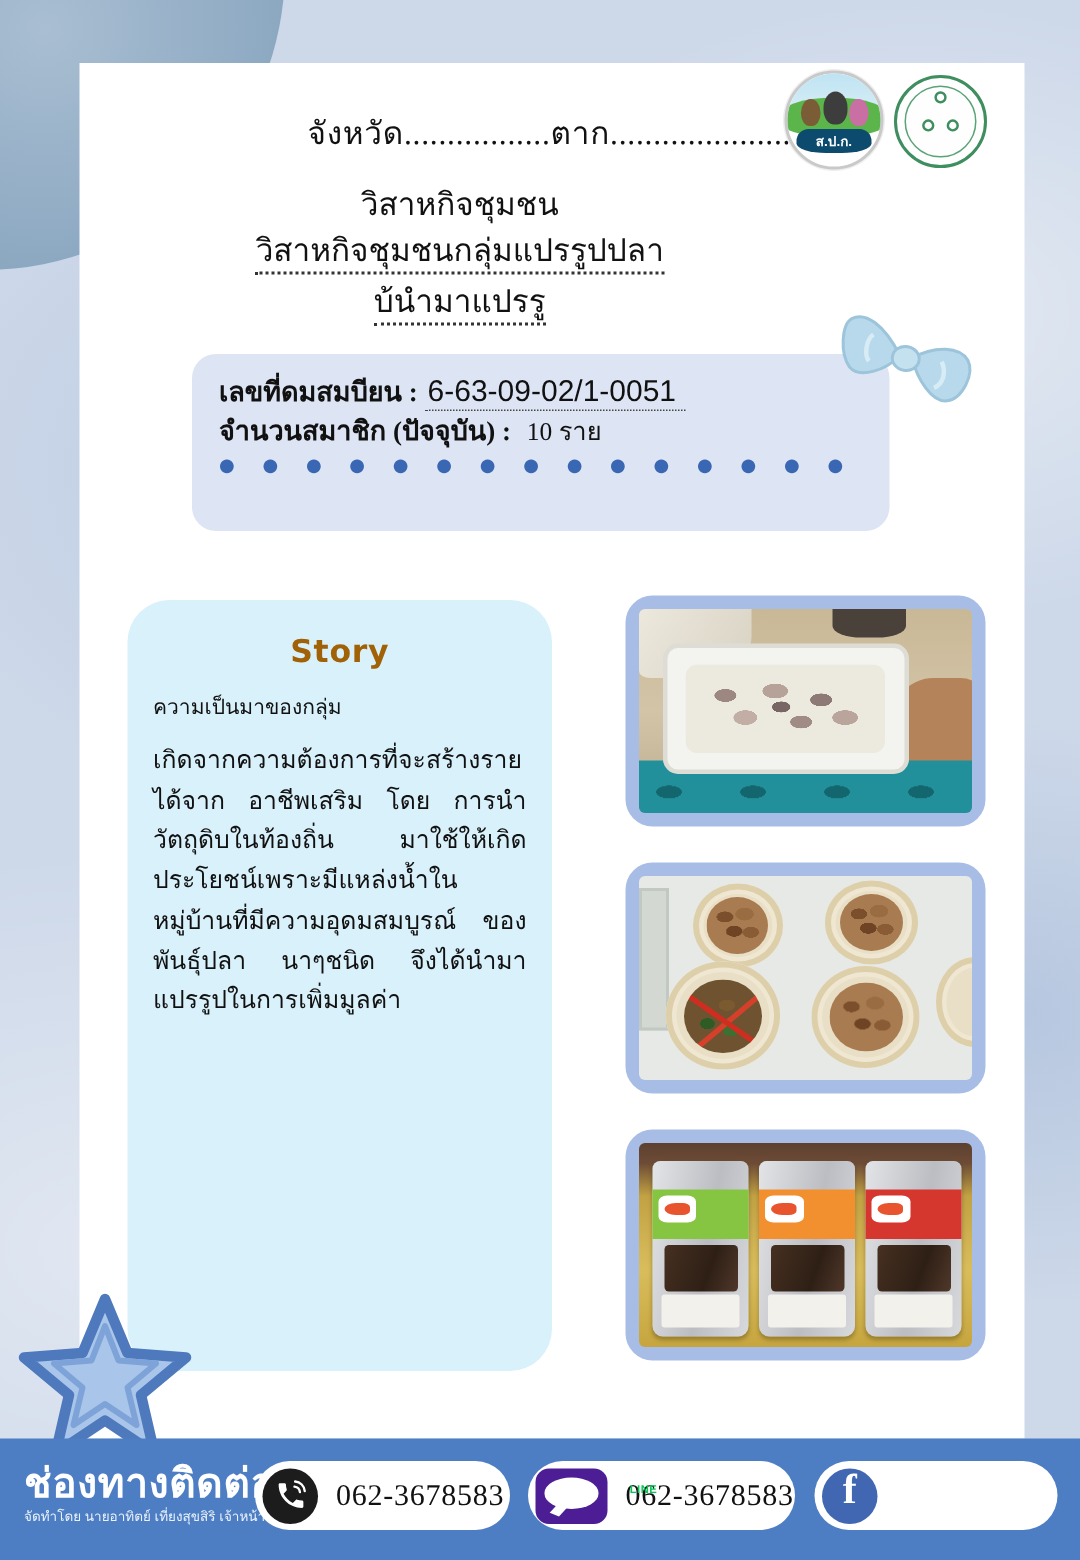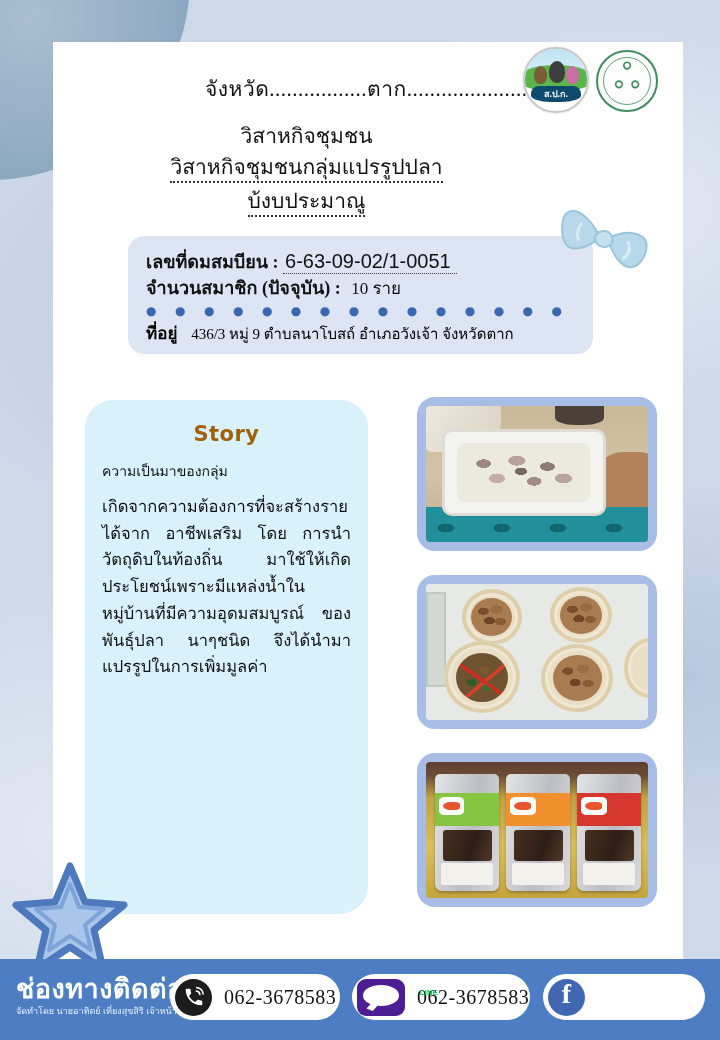--- a/index.html
+++ b/index.html
@@ -183,37 +183,33 @@
   </div>
 
   <div class="logo-moac">
     <div class="moac-inner"></div>
     <div class="moac-glyph">ஃ</div>
   </div>
 
   <div class="abs titles">
     <div class="row"><span class="t">วิสาหกิจชุมชน</span></div>
     <div class="row"><span class="t t-u">วิสาหกิจชุมชนกลุ่มแปรรูปปลา</span></div>
-    <div class="row"><span class="t t-u">บ้งบประมาณู</span></div>
+    <div class="row"><span class="t t-u">บ้นำมาแปรรู</span></div>
   </div>
 
   <div class="abs reg-box">
     <div class="reg-row">
       <span class="reg-label">เลขที่ดมสมบียน :</span>
       <span class="reg-number">6-63-09-02/1-0051</span>
     </div>
     <div class="reg-row">
       <span class="reg-label">จำนวนสมาชิก (ปัจจุบัน) :</span>
       <span class="members-value">10 ราย</span>
     </div>
     <div class="dots-row">●●●●●●●●●●●●●●●●●●</div>
-    <div class="addr-row">
-      <span class="addr-label">ที่อยู่</span>
-      <span>436/3 หมู่ 9 ตำบลนาโบสถ์ อำเภอวังเจ้า จังหวัดตาก</span>
-    </div>
   </div>
 
   <svg class="abs bow" viewBox="0 0 96 66">
     <path d="M44 33 C30 14 16 8 8 14 C2 19 4 38 12 46 C20 53 36 44 44 33 Z" fill="#b7d9eb" stroke="#9cc4da" stroke-width="2"></path>
     <path d="M52 33 C66 22 82 20 89 28 C95 36 90 54 80 57 C70 60 58 46 52 33 Z" fill="#b7d9eb" stroke="#9cc4da" stroke-width="2"></path>
     <ellipse cx="48" cy="34" rx="9" ry="8" fill="#c4e1f0" stroke="#9cc4da" stroke-width="2"></ellipse>
     <path d="M24 22 C20 26 20 36 24 40" stroke="#d8ecf6" stroke-width="3" fill="none"></path>
     <path d="M72 32 C76 38 76 46 70 50" stroke="#d8ecf6" stroke-width="3" fill="none"></path>
   </svg>
 

